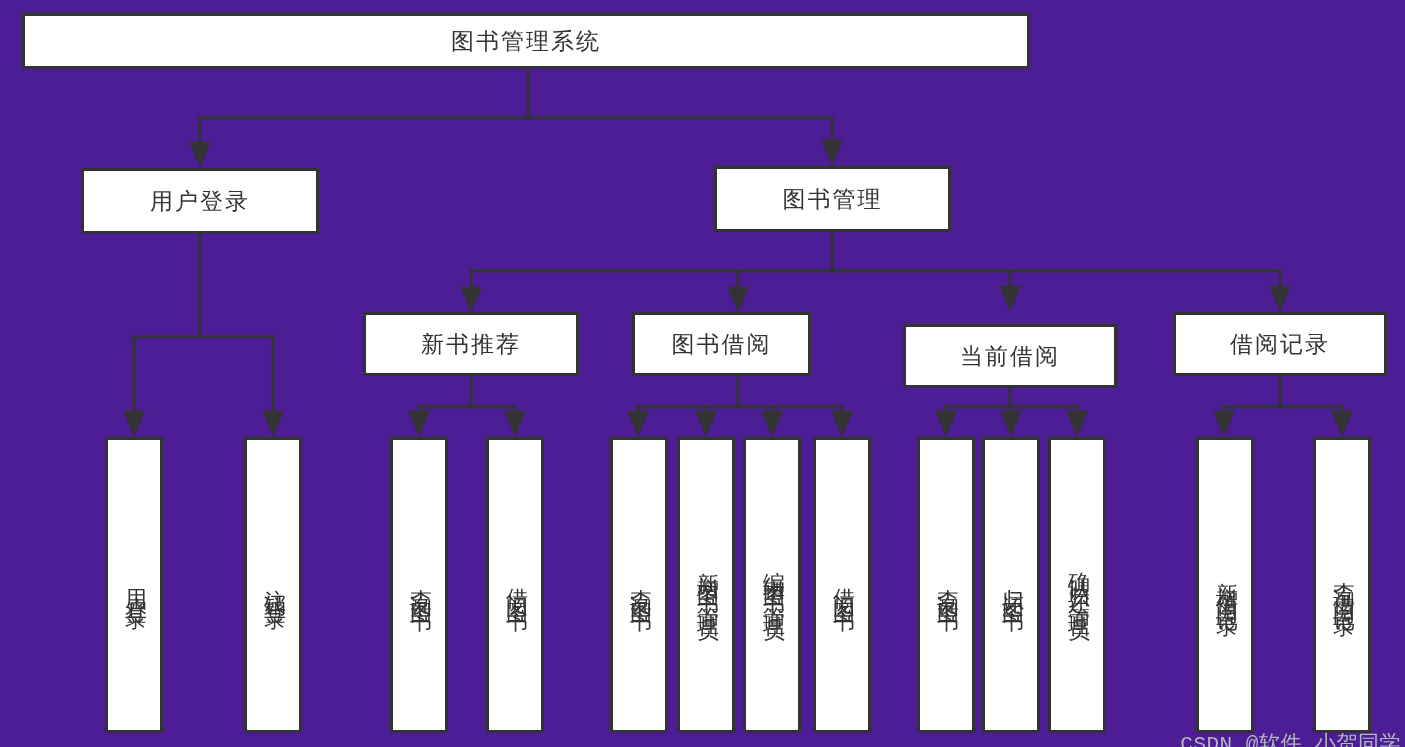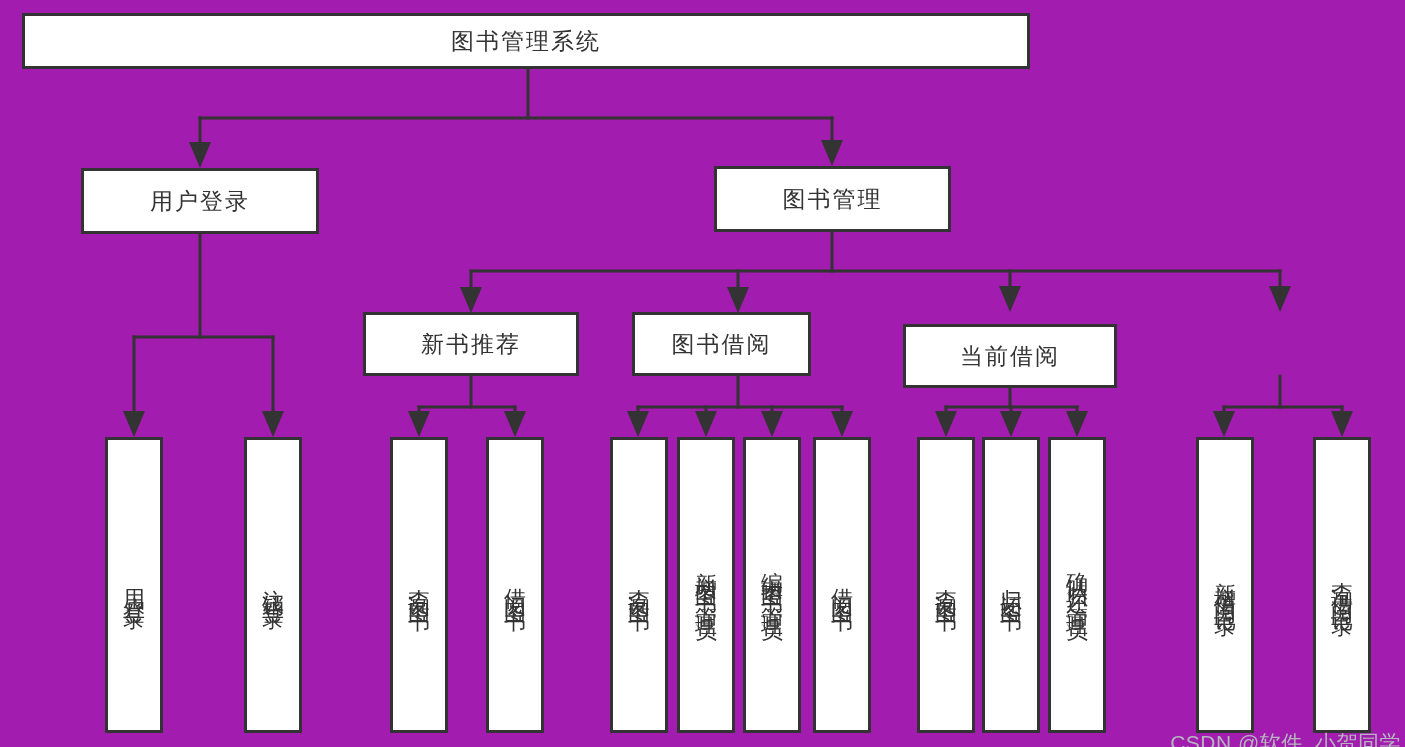--- a/index.html
+++ b/index.html
@@ -1,20 +1,20 @@
 <!DOCTYPE html>
 <html><head>
 <meta charset="utf-8">
 <style>
   * { margin:0; padding:0; box-sizing:border-box; }
   html,body { background:#ffffff; }
   body { font-family:"Liberation Sans", sans-serif; color:#333333; }
   .stage {
     position:relative; width:1405px; height:747px;
-    background:#a21caf; overflow:hidden;
+    background:#4c1d95; overflow:hidden;font-family:Liberation Mono, monospace;
   }
   .wires { position:absolute; left:0; top:0; }
   .wires line { stroke:#333333; stroke-width:3; stroke-linecap:square; }
   .wires polygon { fill:#333333; stroke:none; }
   .node {
     position:absolute; border:3px solid #333333; background:#ffffff;
     display:flex; align-items:center; justify-content:center;
     font-size:23px; letter-spacing:2px; color:#333333; white-space:nowrap;
   }
   .node.leaf {
@@ -109,20 +109,21 @@
   </svg>
 
   <div class="node" style="left:22px; top:13px; width:1008px; height:56px;">图书管理系统</div>
 
   <div class="node" style="left:81px; top:168px; width:238px; height:66px;">用户登录</div>
   <div class="node" style="left:363px; top:312px; width:216px; height:64px;">新书推荐</div>
 
   <div class="node" style="left:714px; top:166px; width:237px; height:66px;">图书管理</div>
   <div class="node" style="left:632px; top:312px; width:179px; height:64px;">图书借阅</div>
   <div class="node" style="left:903px; top:324px; width:214px; height:64px;">当前借阅</div>
+  <div class="node" style="left:1173px; top:312px; width:214px; height:64px;">借阅记录</div>
 
   <div class="node leaf" style="left:105px;">用户登录</div>
   <div class="node leaf" style="left:244px;">注销登录</div>
 
   <div class="node leaf" style="left:390px;">查询图书</div>
   <div class="node leaf" style="left:486px;">借阅图书</div>
 
   <div class="node leaf" style="left:610px;">查询图书</div>
   <div class="node leaf" style="left:677px;">新增图书（管理员）</div>
   <div class="node leaf" style="left:743px;">编辑图书（管理员）</div>

